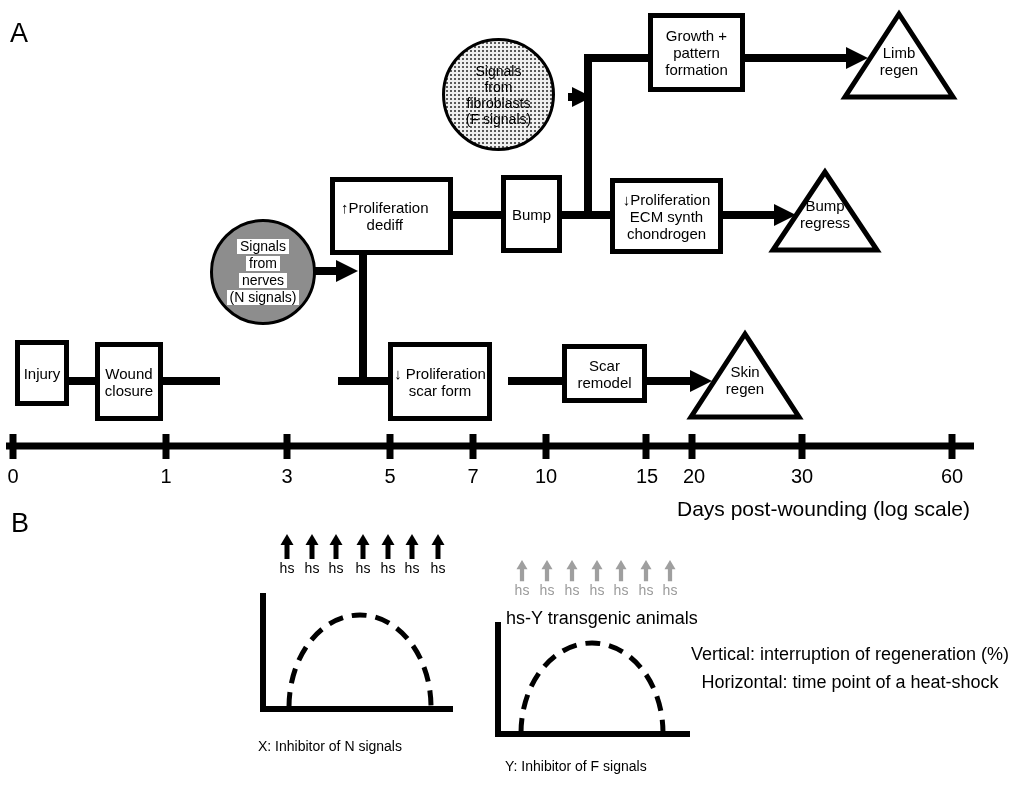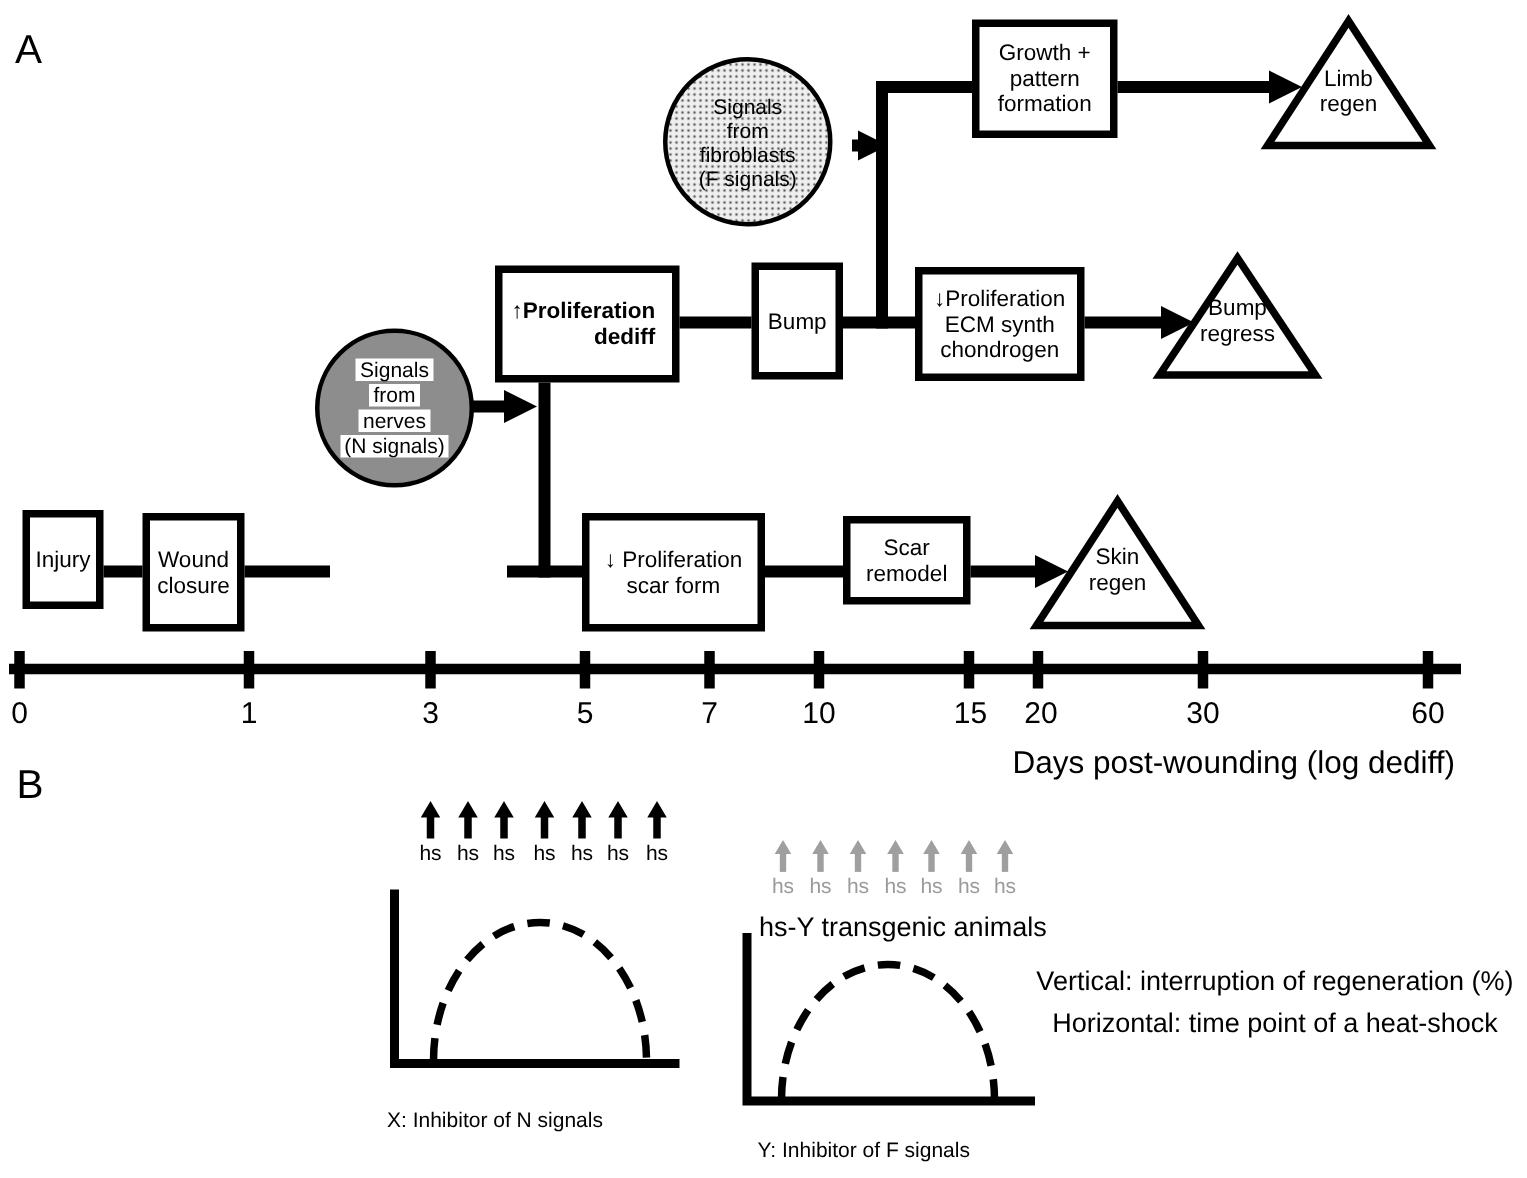--- a/index.html
+++ b/index.html
@@ -7,21 +7,21 @@
     position:relative; width:1018px; height:785px; background:#ffffff;
     font-family:"Liberation Sans", sans-serif; color:#000; overflow:hidden;
   }
   .abs { position:absolute; left:0; top:0; }
   .panel-label { position:absolute; font-size:27px; line-height:27px; }
   .box {
     position:absolute; border:5px solid #000; background:#fff;
     box-sizing:border-box; display:flex; align-items:center; justify-content:center;
   }
   .box-text { font-size:15px; line-height:17px; text-align:center; white-space:pre-line; }
-  .box-text.left { text-align:right;font-weight:bold; }
+  .box-text.left { text-align:center; }
   .box.align-left { justify-content:flex-start; padding-left:6px; }
   .tri-label {
     position:absolute; font-size:15px; line-height:17px; text-align:center;
     white-space:pre-line; width:82px;
   }
   .ellipse {
     position:absolute; border:3px solid #000; border-radius:50%; box-sizing:border-box;
     display:flex; flex-direction:column; align-items:center; justify-content:center;
   }
   .ellipse.stipple {
@@ -132,21 +132,21 @@
   <div class="panel-label" style="left:10px; top:20px">A</div>
   <div class="panel-label" style="left:11px; top:510px">B</div>
 
   <div class="box" style="left:15px; top:340px; width:54px; height:66px">
     <span class="box-text">Injury</span>
   </div>
   <div class="box" style="left:95px; top:342px; width:68px; height:79px">
     <span class="box-text">Wound
 closure</span>
   </div>
-  <div class="box" style="left:388px; top:342px; width:122px; height:79px">
+  <div class="box" style="left:388px; top:342px; width:104px; height:79px">
     <span class="box-text">↓ Proliferation
 scar form</span>
   </div>
   <div class="box" style="left:562px; top:344px; width:85px; height:59px">
     <span class="box-text">Scar
 remodel</span>
   </div>
   <div class="box align-left" style="left:330px; top:177px; width:123px; height:78px">
     <span class="box-text left">↑Proliferation
 dediff</span>
@@ -188,21 +188,21 @@
   <span class="tick-label" style="left:13px;  top:466px">0</span>
   <span class="tick-label" style="left:166px; top:466px">1</span>
   <span class="tick-label" style="left:287px; top:466px">3</span>
   <span class="tick-label" style="left:390px; top:466px">5</span>
   <span class="tick-label" style="left:473px; top:466px">7</span>
   <span class="tick-label" style="left:546px; top:466px">10</span>
   <span class="tick-label" style="left:647px; top:466px">15</span>
   <span class="tick-label" style="left:694px; top:466px">20</span>
   <span class="tick-label" style="left:802px; top:466px">30</span>
   <span class="tick-label" style="left:952px; top:466px">60</span>
-  <div class="axis-label" style="left:625px; top:498px">Days post-wounding (log dediff)</div>
+  <div class="axis-label" style="left:625px; top:498px">Days post-wounding (log scale)</div>
 
   <span class="hs" style="left:287px; top:561px">hs</span>
   <span class="hs" style="left:312px; top:561px">hs</span>
   <span class="hs" style="left:336px; top:561px">hs</span>
   <span class="hs" style="left:363px; top:561px">hs</span>
   <span class="hs" style="left:388px; top:561px">hs</span>
   <span class="hs" style="left:412px; top:561px">hs</span>
   <span class="hs" style="left:438px; top:561px">hs</span>
 
   <span class="hs gray" style="left:522px; top:583px">hs</span>

